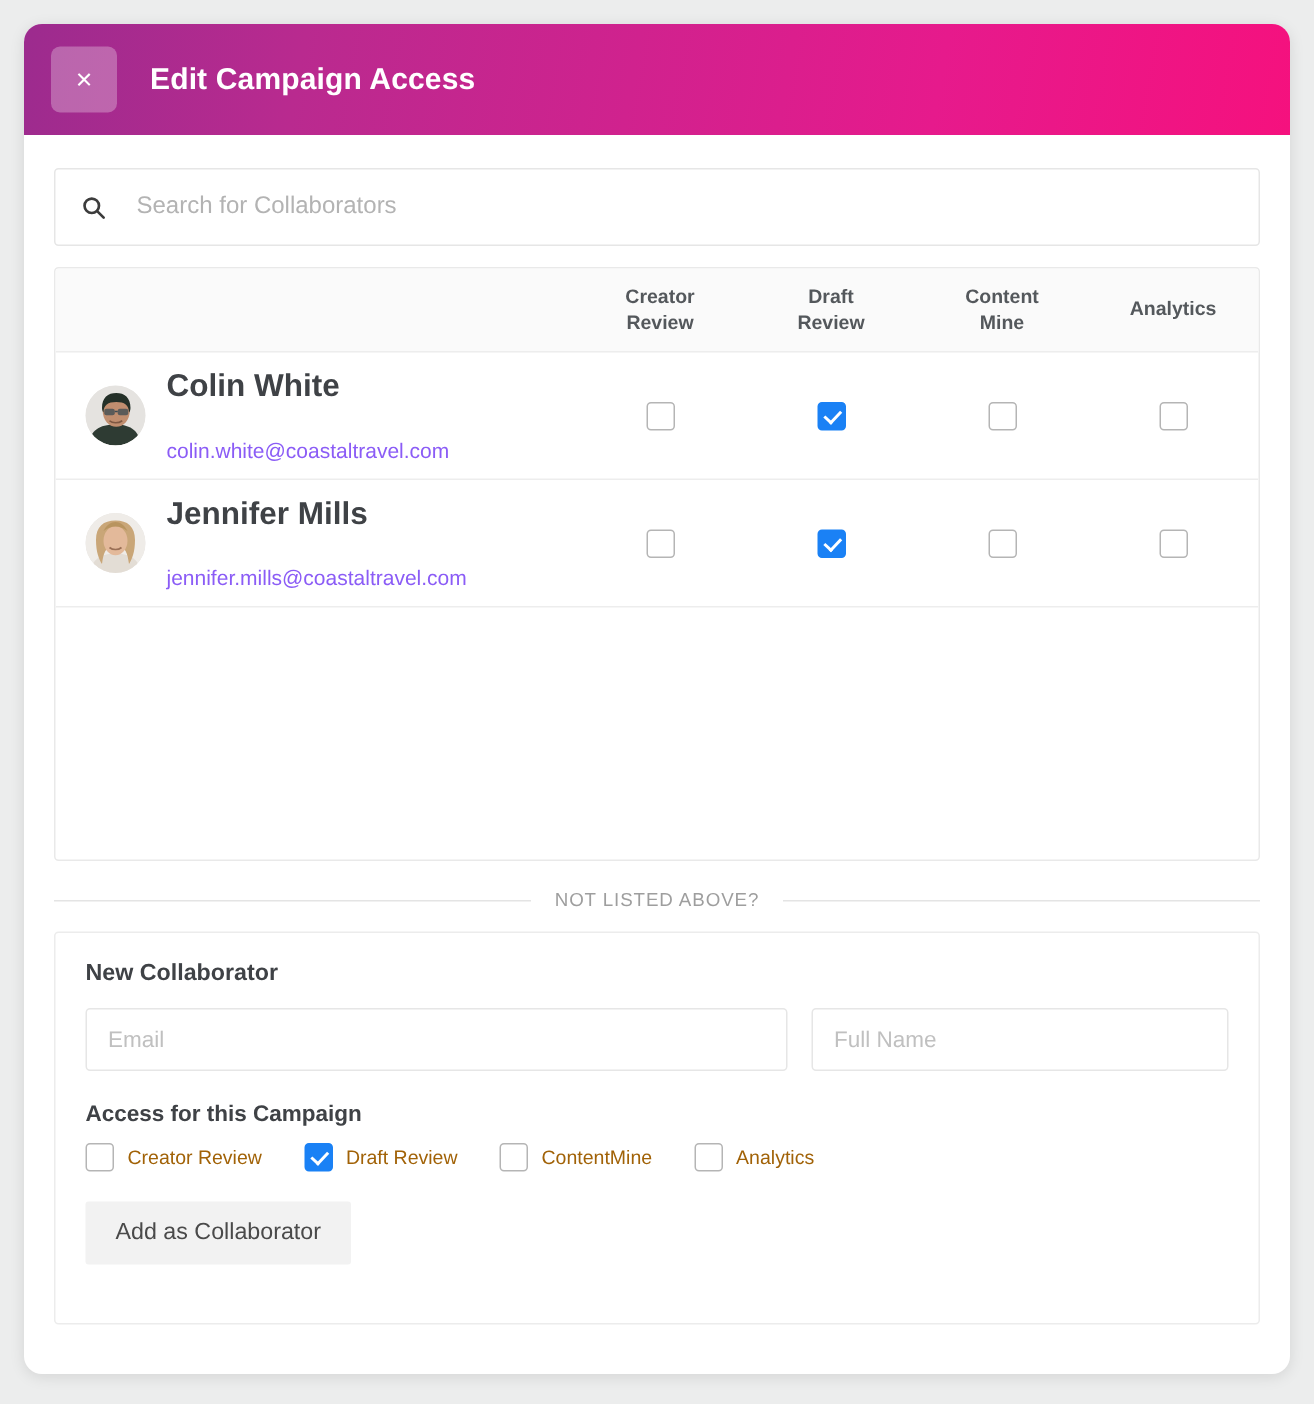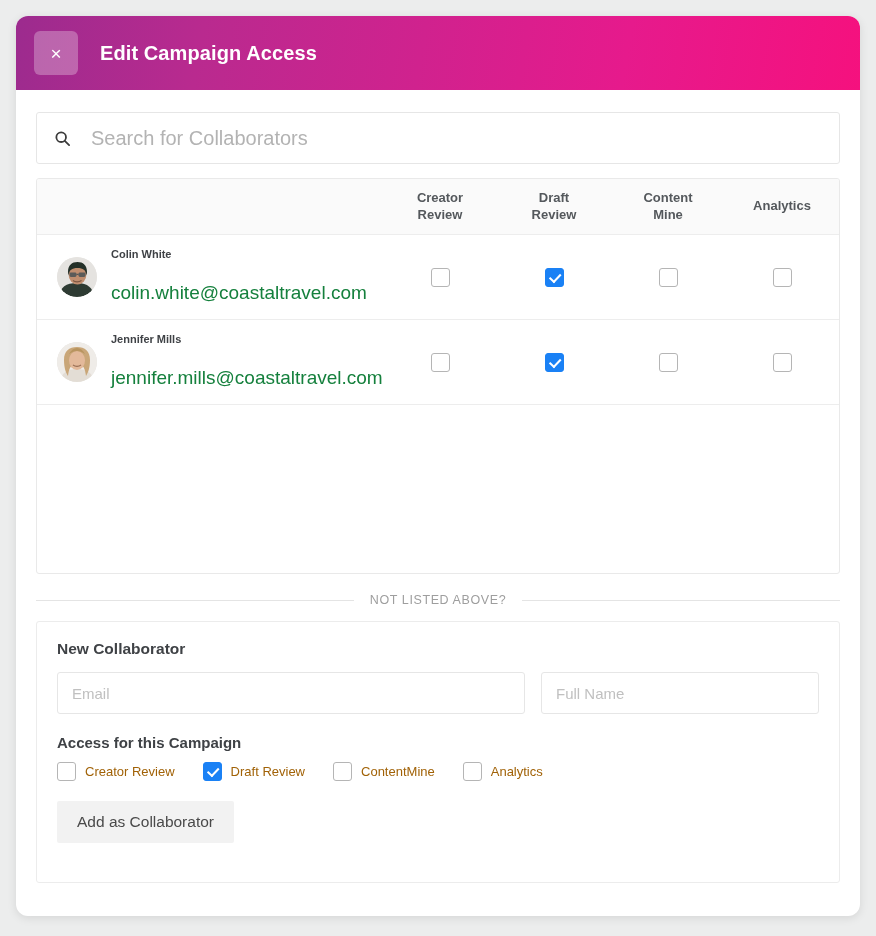--- a/index.html
+++ b/index.html
@@ -78,21 +78,21 @@
     width: 18px; height: 18px;
     flex: 0 0 auto;
     color: #3c3c3c;
     display: flex; align-items: center; justify-content: center;
   }
   .search-input {
     border: none;
     outline: none;
     flex: 1;
     margin-left: 18px;
-    font-size: 20px;
+    font-size: 16px;
     color: #701a75;
     font-family: "Liberation Sans", sans-serif;
     background: transparent;
   }
   .search-input::placeholder { color: #b3b3b3; }
 
   
   .collab-table {
     margin-top: 14px;
     border: 1px solid #e9e9e9;
@@ -134,28 +134,28 @@
     width: 40px; height: 40px;
     border-radius: 50%;
     flex: 0 0 auto;
     overflow: hidden;
     position: relative;
     background: #e8e6e3;
   }
   .avatar svg { display:block; width: 40px; height: 40px; }
   .user-text { margin-left: 14px; }
   .user-name {
-    font-size: 11px;
+    font-size: 21px;
     font-weight: bold;
     color: #3f4246;
     line-height: 1.35;
   }
   .user-email {
-    font-size: 19px;
-    color: #15803d;
+    font-size: 14px;
+    color: #8b5cf6;
     line-height: 1.45;
     margin-top: 17px;
   }
   .cell-check {
     width: 114px;
     flex: 0 0 114px;
     display: flex;
     align-items: center;
     justify-content: center;
   }

